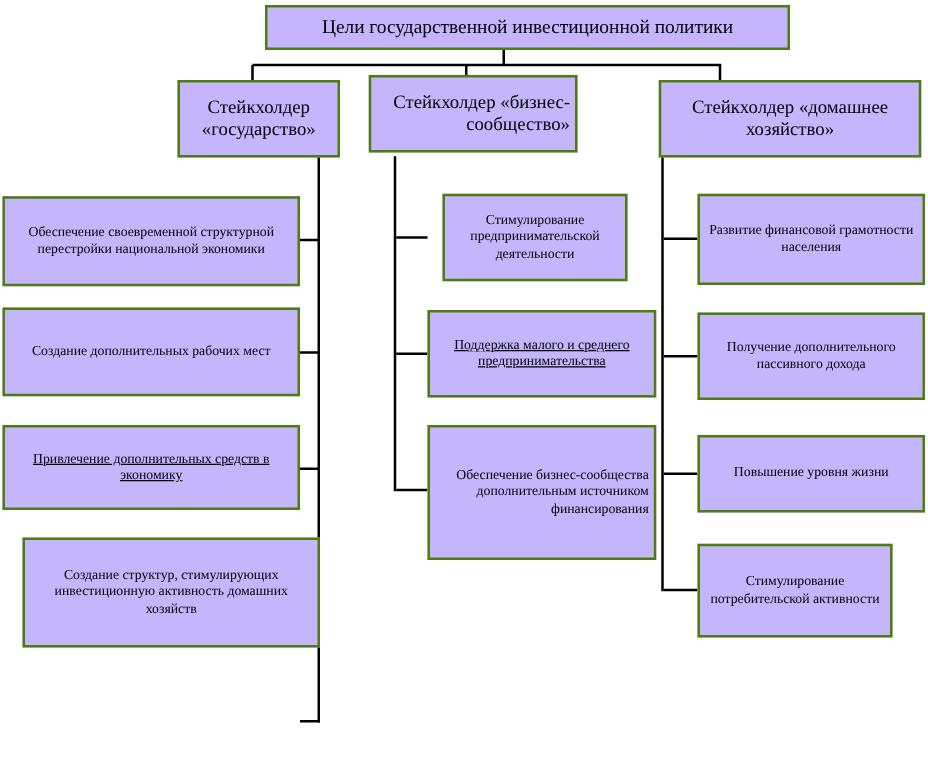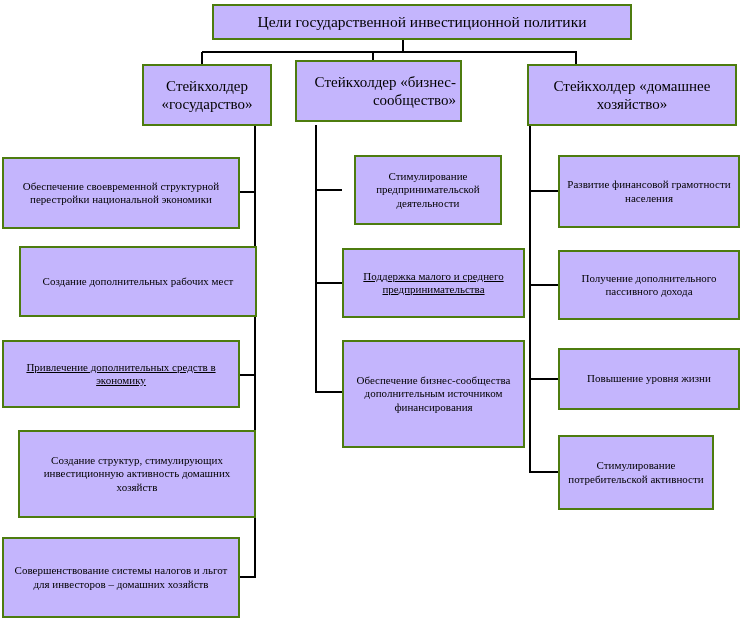--- a/index.html
+++ b/index.html
@@ -31,29 +31,29 @@
   
   #title{left:212px;top:4px;width:420px;height:36px;}
 
   
   #hdr-state{left:142px;top:64px;width:130px;height:62px;}
   #hdr-business{left:295px;top:60px;width:167px;height:62px;text-align:right;}
   #hdr-household{left:527px;top:64px;width:210px;height:62px;}
 
   
   #l1{left:2px;top:157px;width:238px;height:72px;}
-  #l2{left:19px;top:246px;width:238px;height:71px;}
+  #l2{left:2px;top:246px;width:238px;height:71px;}
   #l3{left:2px;top:340px;width:238px;height:68px;text-decoration:underline;}
   #l4{left:18px;top:430px;width:238px;height:88px;}
   #l5{left:2px;top:537px;width:238px;height:81px;}
 
   
   #m1{left:342px;top:155px;width:148px;height:70px;margin-left:12px;}
   #m2{left:342px;top:248px;width:183px;height:70px;text-decoration:underline;}
-  #m3{left:342px;top:340px;width:183px;height:108px;}
+  #m3{left:342px;top:340px;width:183px;height:108px;text-align:right;}
 
   
   #r1{left:558px;top:155px;width:182px;height:73px;}
   #r2{left:558px;top:250px;width:182px;height:70px;}
   #r3{left:558px;top:348px;width:182px;height:62px;}
   #r4{left:558px;top:435px;width:156px;height:75px;}
 
   
   #c-riser{left:402px;top:40px;width:2px;height:12px;}
   #c-rail{left:202px;top:51px;width:375px;height:2px;}
@@ -90,21 +90,20 @@
   <div id="title" class="box title-box">Цели государственной инвестиционной политики</div>
 
   <div id="hdr-state" class="box header-box">Стейкхолдер «государство»</div>
   <div id="hdr-business" class="box header-box">Стейкхолдер «бизнес-сообщество»</div>
   <div id="hdr-household" class="box header-box">Стейкхолдер «домашнее хозяйство»</div>
 
   <div id="l1" class="box item-box">Обеспечение своевременной структурной перестройки национальной экономики</div>
   <div id="l2" class="box item-box">Создание дополнительных рабочих мест</div>
   <div id="l3" class="box item-box">Привлечение дополнительных средств в экономику</div>
   <div id="l4" class="box item-box">Создание структур, стимулирующих инвестиционную активность домашних хозяйств</div>
-  <div id="l5" class="box item-box">Совершенствование системы налогов и льгот для инвесторов – домашних хозяйств</div>
 
   <div id="m1" class="box item-box">Стимулирование предпринимательской деятельности</div>
   <div id="m2" class="box item-box">Поддержка малого и среднего предпринимательства</div>
   <div id="m3" class="box item-box">Обеспечение бизнес-сообщества дополнительным источником финансирования</div>
 
   <div id="r1" class="box item-box">Развитие финансовой грамотности населения</div>
   <div id="r2" class="box item-box">Получение дополнительного пассивного дохода</div>
   <div id="r3" class="box item-box">Повышение уровня жизни</div>
   <div id="r4" class="box item-box">Стимулирование потребительской активности</div>
 

